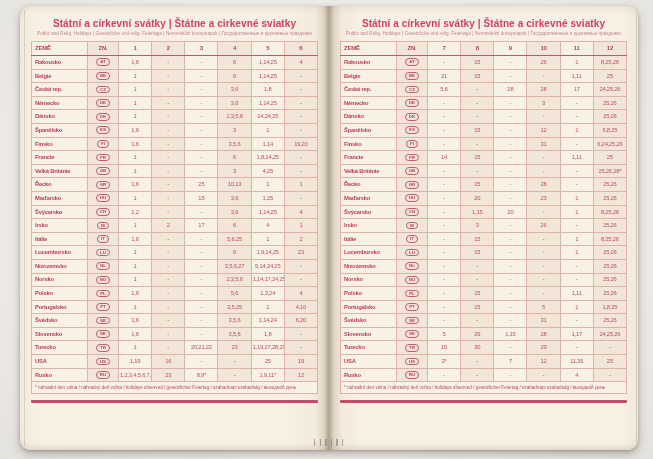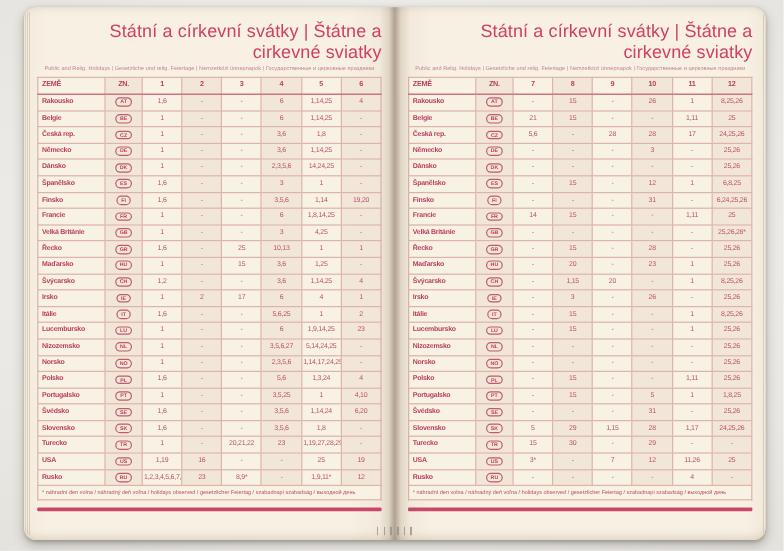--- a/index.html
+++ b/index.html
@@ -41,21 +41,21 @@
     position:absolute;left:50%;top:0;bottom:0;width:26px;margin-left:-13px;z-index:5;
     background:linear-gradient(90deg, rgba(110,85,60,0) 0%, rgba(110,85,60,.12) 30%, rgba(80,55,40,.38) 50%, rgba(110,85,60,.12) 70%, rgba(110,85,60,0) 100%);
     pointer-events:none;
   }
   .stitches{
     position:absolute;left:50%;bottom:4px;transform:translateX(-50%);
     width:30px;height:7px;z-index:6;opacity:.75;
     background:repeating-linear-gradient(90deg, #8f8e88 0 1.4px, rgba(0,0,0,0) 1.4px 5.6px);
   }
   .page-title{
-    text-align:right;color:#d03f66;font-weight:normal;font-size:15px;
+    text-align:center;color:#d03f66;font-weight:bold;font-size:10px;
     letter-spacing:.1px;margin:3px 0 2px 0;
   }
   .page-subtitle{
     text-align:center;color:#c4858e;font-size:4.6px;letter-spacing:.05px;
     margin:0 0 5px 0;white-space:nowrap;overflow:hidden;
   }
   table.holidays{
     width:100%;border-collapse:collapse;table-layout:fixed;
     border:1px solid #c2566d;
   }

